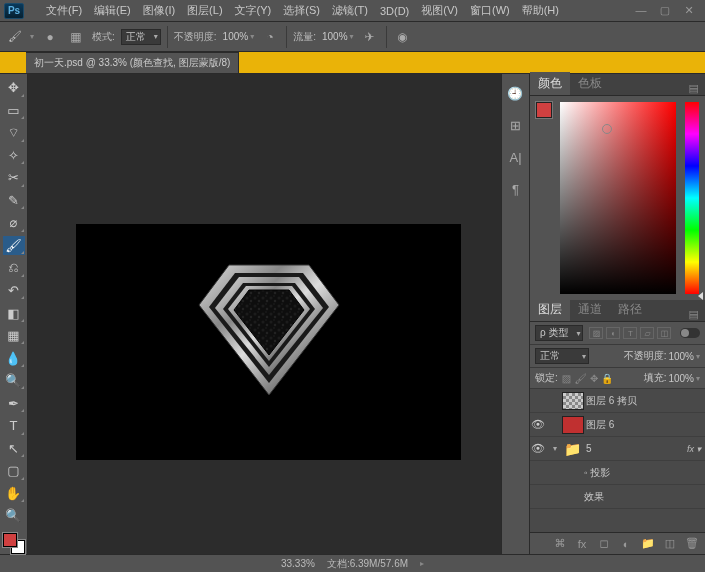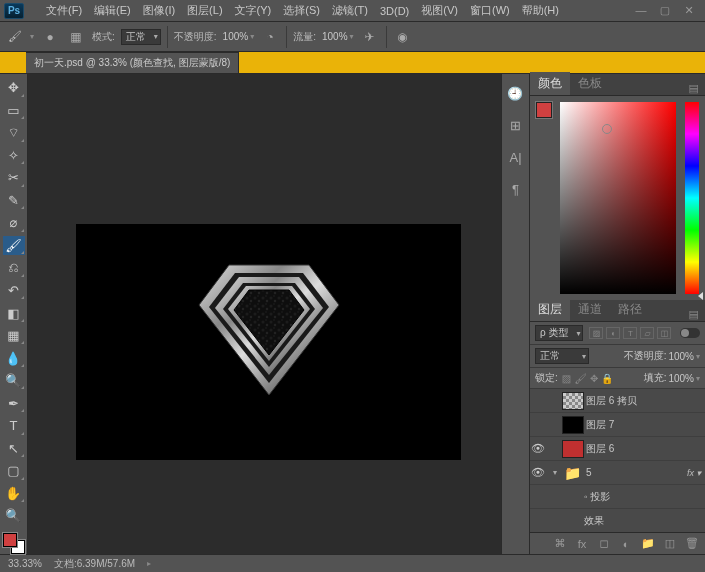--- a/index.html
+++ b/index.html
@@ -87,21 +87,21 @@
 .thumb.black { background:#000;}
 .thumb.folder { background:none; border:none; color:#aaa; font-size:14px;}
 .lname { font-size:10px; white-space:nowrap; overflow:hidden; text-overflow:ellipsis; flex:1;}
 .fx { font-size:9px; color:#bbb; padding-right:2px; font-style:italic;}
 .effects-row { font-size:10px; padding-left:0;}
 
 .layer-footer { height:22px; border-top:1px solid #2a2a2a; display:flex; align-items:center; justify-content:flex-end; gap:8px; padding:0 6px; color:#999; font-size:11px;}
 .lf-icon { width:14px; text-align:center;}
 
 
-.statusbar { height:18px; background:#535353; border-top:1px solid #2a2a2a; display:flex; align-items:center; padding:0 8px; gap:12px; font-size:10px; color:#bbb;}
+.statusbar { height:18px; background:#535353; border-top:1px solid #2a2a2a; display:flex; align-items:center; padding:0 8px; gap:12px; font-size:10px; color:#bbb;justify-content:center;}
 </style>
 </head>
 <body>
 
 <div class="menubar">
   <div class="ps-logo">Ps</div>
   <div class="menu-item">文件(F)</div>
   <div class="menu-item">编辑(E)</div>
   <div class="menu-item">图像(I)</div>
   <div class="menu-item">图层(L)</div>
@@ -270,26 +270,20 @@
       </div>
 
       <div class="layer-list" id="layer-list">
           <div class="layer-row">
             <span class="vis off">👁</span>
             <span class="indent" style="width: 12px;"></span>
             <span class="thumb checker"></span>
             <span class="lname">图层 6 拷贝</span>
           </div>
           <div class="layer-row">
-            <span class="vis off">👁</span>
-            <span class="indent" style="width: 12px;"></span>
-            <span class="thumb black"></span>
-            <span class="lname">图层 7</span>
-          </div>
-          <div class="layer-row">
             <span class="vis">👁</span>
             <span class="indent" style="width: 12px;"></span>
             <span class="thumb flag" style="background: rgb(192, 48, 48);"></span>
             <span class="lname">图层 6</span>
           </div>
           <div class="layer-row">
             <span class="vis">👁</span>
             <span class="indent" style="width: 0px;"></span>
             <span class="toggle">▾</span>
             <span class="thumb folder">📁</span>

